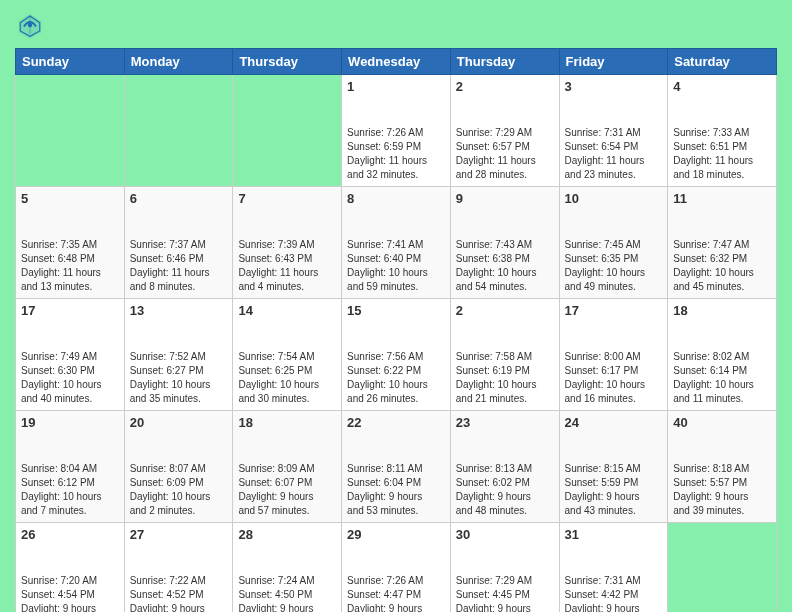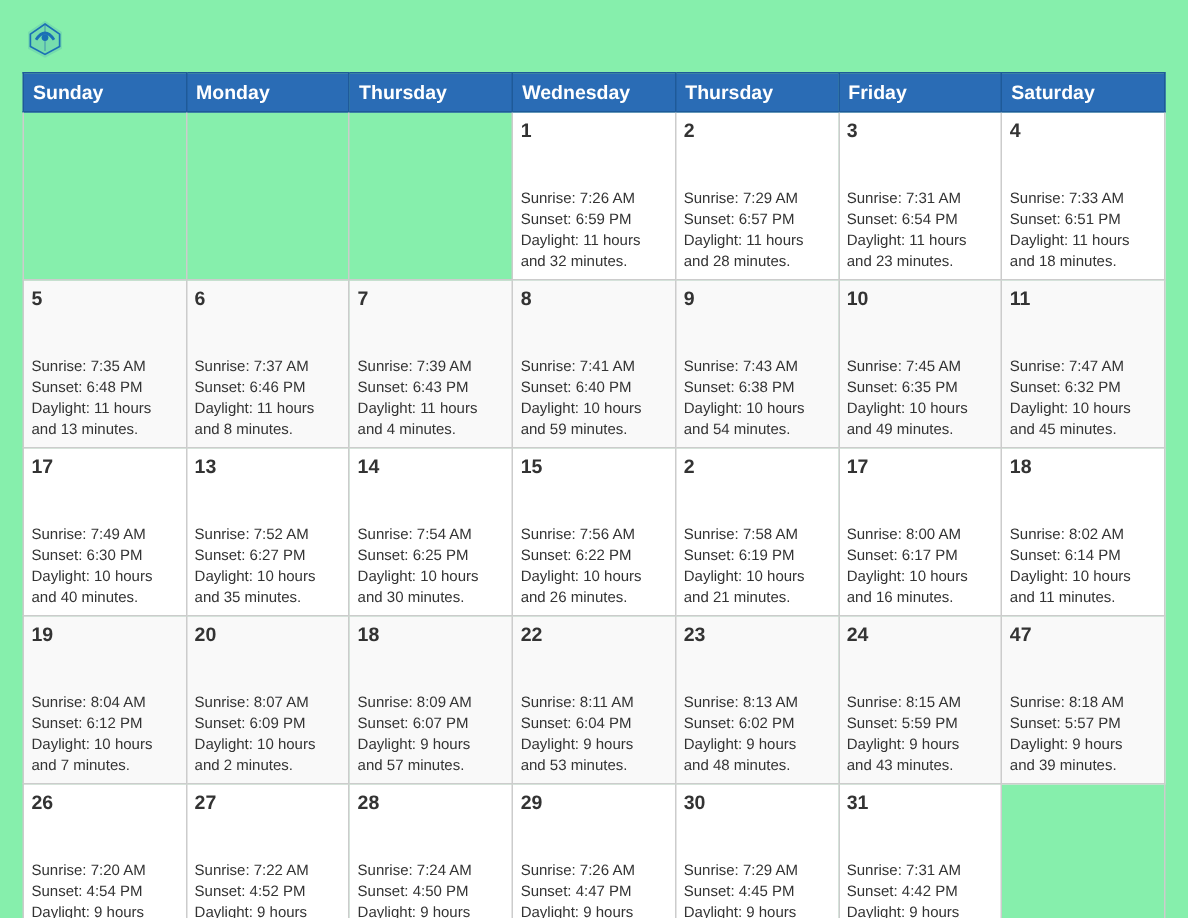--- a/index.html
+++ b/index.html
@@ -247,21 +247,21 @@
           </td>
           <td>
             <span class="day-number">23</span>
             <div class="day-info">Sunrise: 8:13 AM<br>Sunset: 6:02 PM<br>Daylight: 9 hours<br>and 48 minutes.</div>
           </td>
           <td>
             <span class="day-number">24</span>
             <div class="day-info">Sunrise: 8:15 AM<br>Sunset: 5:59 PM<br>Daylight: 9 hours<br>and 43 minutes.</div>
           </td>
           <td>
-            <span class="day-number">47</span>
+            <span class="day-number">40</span>
             <div class="day-info">Sunrise: 8:18 AM<br>Sunset: 5:57 PM<br>Daylight: 9 hours<br>and 39 minutes.</div>
           </td>
         </tr>
         <tr>
           <td>
             <span class="day-number">26</span>
             <div class="day-info">Sunrise: 7:20 AM<br>Sunset: 4:54 PM<br>Daylight: 9 hours<br>and 34 minutes.</div>
           </td>
           <td>
             <span class="day-number">27</span>

